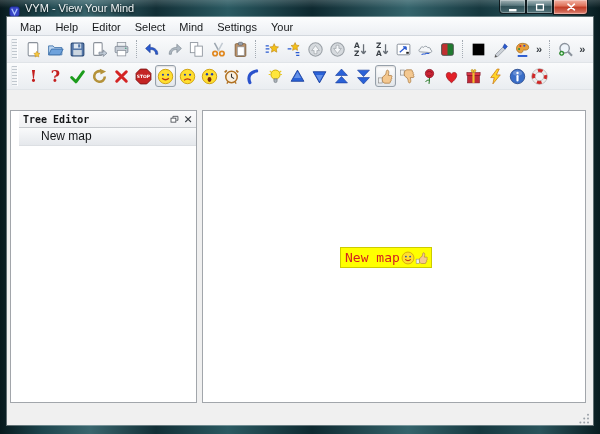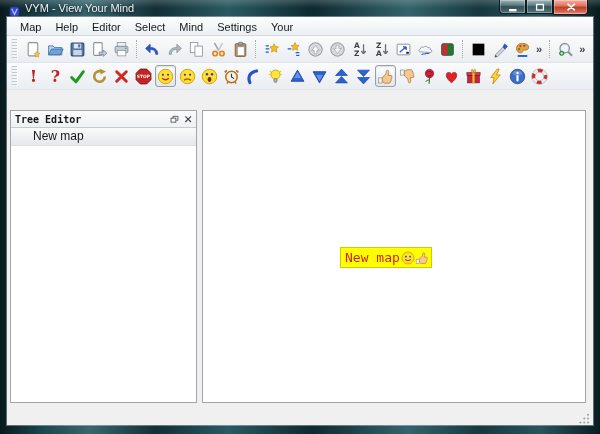--- a/index.html
+++ b/index.html
@@ -32,21 +32,21 @@
   .tb-sep{width:0;height:18px;border-left:1px dotted #a4abb3;margin:0 4px;flex:0 0 auto;}
   .tb-handle{width:5px;height:20px;margin:0 4px 0 2px;flex:0 0 auto;
     background:repeating-linear-gradient(180deg,#c1c8cf 0 1px,#f3f5f7 1px 3px);border-left:1px solid #e8ebee;border-right:1px solid #fdfdfe;}
   .tb-more{font-weight:bold;font-size:11px;color:#3a4046;padding:0 3px;flex:0 0 auto;}
   
   .tabbar{position:absolute;left:0;right:0;top:73px;height:21px;}
   .tab{position:absolute;left:5px;bottom:0;height:16px;box-sizing:border-box;padding:1px 6px 0;
     font-family:"DejaVu Sans Mono",monospace;font-weight:bold;font-size:10px;color:#17191b;
     background:linear-gradient(#fbfbfb,#ececec);border:1px solid #8d939a;border-bottom:none;border-radius:2px 2px 0 0;}
   
-  .dock{position:absolute;left:3px;top:93px;width:187px;height:293px;box-sizing:border-box;border:1px solid #a2a6ab;background:#fff;}
+  .dock{position:absolute;left:3px;top:93px;width:187px;height:293px;box-sizing:border-box;border:1px solid #a2a6ab;background:#fff;padding-left:8px;}
   .dock-header{height:17px;box-sizing:border-box;background:linear-gradient(#fbfbfc,#f0f1f3);border-bottom:1px solid #c6c9cd;
     display:flex;align-items:center;padding:0 3px 0 4px;}
   .dock-title{font-family:"DejaVu Sans Mono",monospace;font-weight:bold;font-size:10px;color:#151719;flex:1;}
   .dock-btn{width:11px;height:11px;display:flex;align-items:center;justify-content:center;margin-left:3px;}
   .tree-item{height:17px;line-height:17px;font-size:12px;color:#141618;padding-left:22px;}
   .tree-item.selected{background:linear-gradient(#f9fafb,#e5e8ec);border-bottom:1px solid #dcdfe3;}
   
   .canvas{position:absolute;left:195px;top:93px;width:384px;height:293px;box-sizing:border-box;border:1px solid #a2a6ab;background:#ffffff;}
   .map-node{position:absolute;left:137px;top:136px;width:92px;height:21px;box-sizing:border-box;border:1px solid #cccc00;
     display:flex;align-items:center;padding:0 1px 0 4px;}

